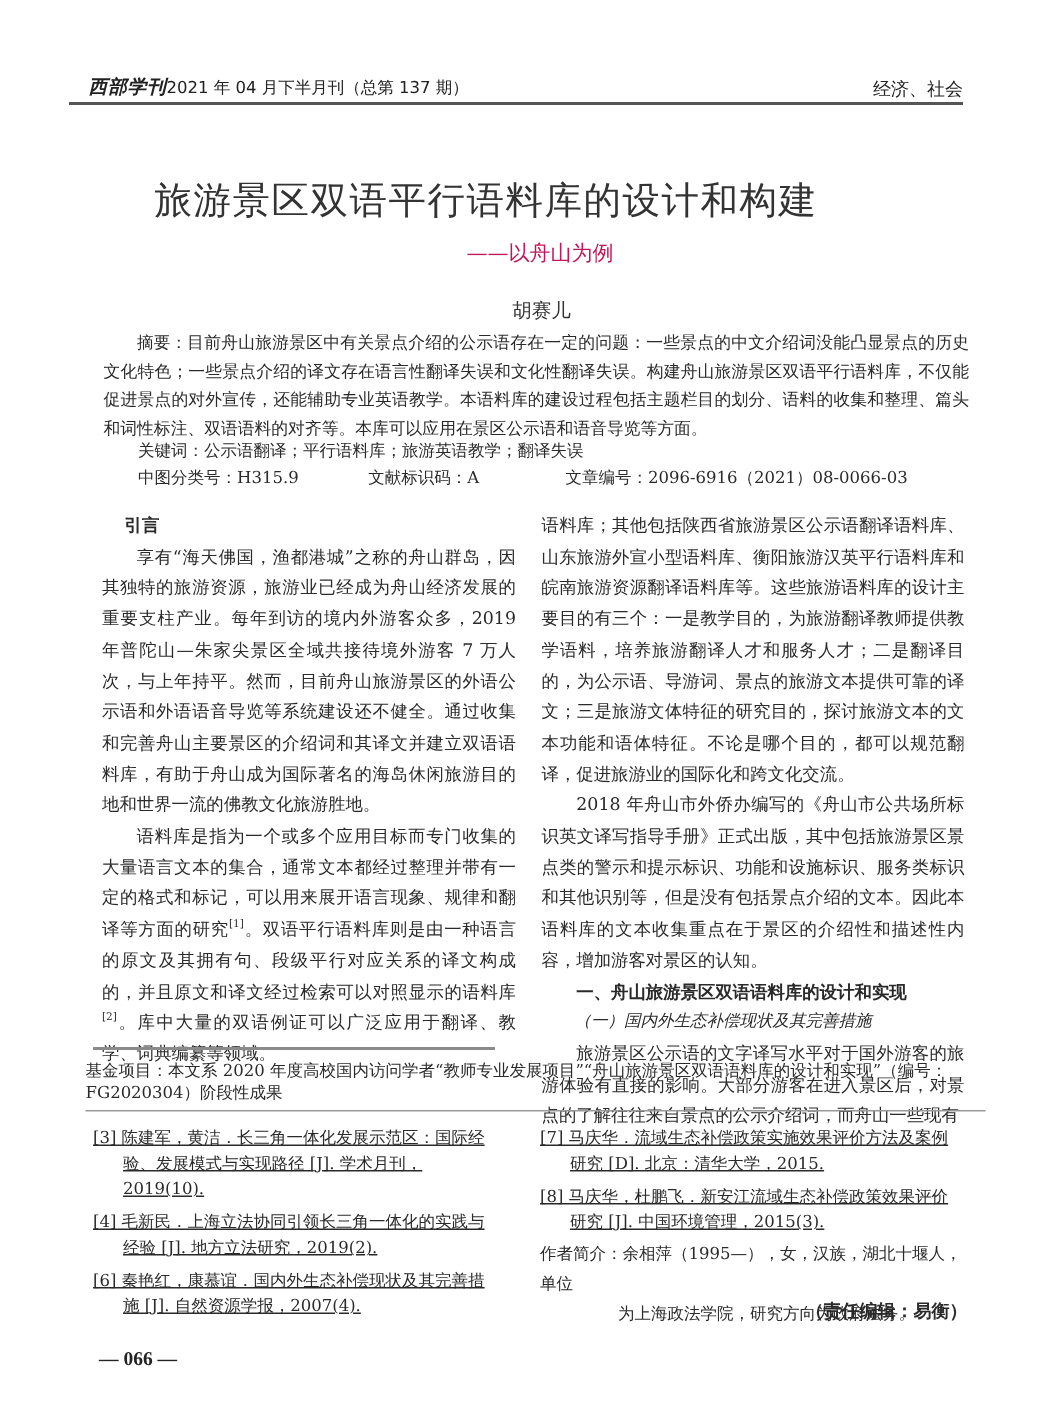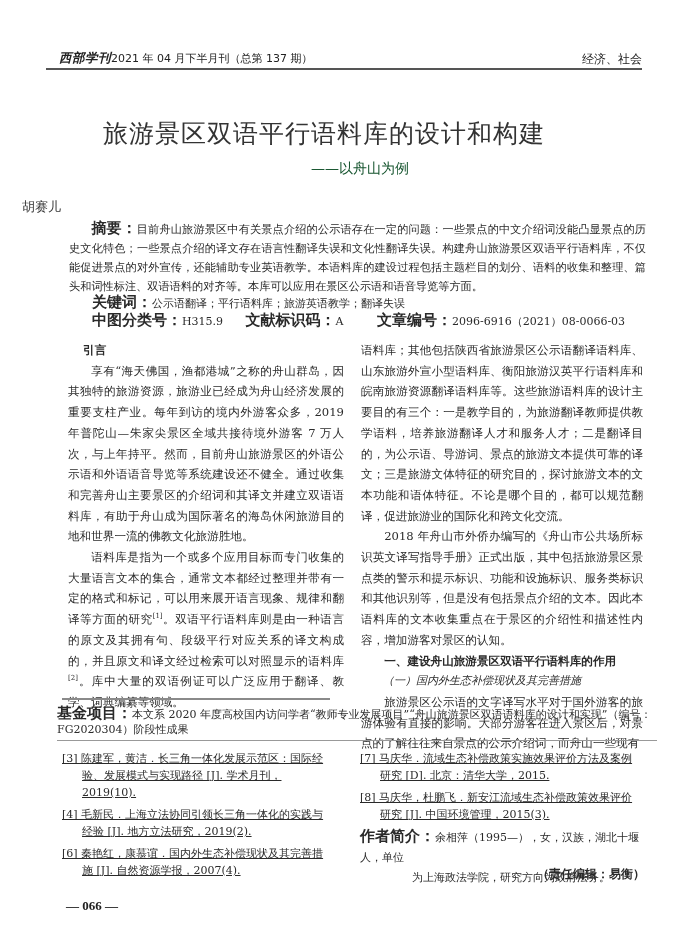--- a/index.html
+++ b/index.html
@@ -8,26 +8,26 @@
   .abs { position: absolute; }
   
   #hdr-left { left: 47px; top: 50px; font-size: 11.5px; color: #222; white-space: nowrap; margin-left: 12px; }
   #hdr-left .journal { font-family: "DejaVu Serif", serif; font-weight: bold; font-style: italic; font-size: 12.5px; letter-spacing: 0.5px; }
   #hdr-left .issue { font-family: "DejaVu Sans", sans-serif; font-size: 11px; }
   #hdr-right { right: 58px; top: 51px; font-family: "DejaVu Sans", sans-serif; font-size: 12px; color: #222; }
   #hdr-line { left: 46px; top: 68px; width: 596px; height: 2px; background: #555; }
 
   
   #title { left: 0; width: 648px; top: 117px; text-align: center; font-size: 25px; color: #333; letter-spacing: 1px; }
-  #subtitle { left: 0; width: 700px; top: 160px; text-align: center; font-size: 14px; color: #14532d; padding-left: 20px; box-sizing: border-box; }
-  #author { left: 0; width: 700px; top: 198px; text-align: left; font-size: 13px; color: #333; padding-left: 22px; box-sizing: border-box; }
+  #subtitle { left: 0; width: 700px; top: 160px; text-align: center; font-size: 14px; color: #be185d; padding-left: 20px; box-sizing: border-box; }
+  #author { left: 0; width: 700px; top: 198px; text-align: center; font-size: 13px; color: #333; padding-left: 22px; box-sizing: border-box; }
 
   
   .abstract { left: 69px; top: 219px; width: 577px; font-size: 11.2px; line-height: 19px; text-align: justify; text-indent: 2em; }
-  .lbl { font-family: "DejaVu Sans", sans-serif; font-weight: bold; font-size: 15px; }
+  .lbl { font-family: "DejaVu Sans", sans-serif; font-weight: normal; font-size: 11px; }
   #keywords { left: 92px; top: 293px; font-size: 11px; white-space: nowrap; }
   #meta-row { left: 92px; top: 311px; width: 560px; font-size: 11px; white-space: nowrap; }
   #meta-row span.item { display: inline-block; }
 
   
   .col { font-size: 11.6px; line-height: 20.7px; text-align: justify; }
   .col p { margin: 0; text-indent: 2em; }
   .col p.noindent { text-indent: 0; }
   #col-left { left: 68px; top: 340px; width: 276px; }
   #col-right { left: 361px; top: 340px; width: 282px; }
@@ -78,21 +78,21 @@
 
 <div id="col-left" class="abs col">
   <p class="intro-h">引言</p>
   <p>享有“海天佛国，渔都港城”之称的舟山群岛，因其独特的旅游资源，旅游业已经成为舟山经济发展的重要支柱产业。每年到访的境内外游客众多，2019 年普陀山—朱家尖景区全域共接待境外游客 7 万人次，与上年持平。然而，目前舟山旅游景区的外语公示语和外语语音导览等系统建设还不健全。通过收集和完善舟山主要景区的介绍词和其译文并建立双语语料库，有助于舟山成为国际著名的海岛休闲旅游目的地和世界一流的佛教文化旅游胜地。</p>
   <p><span>语料库是指为一个或多个应用目标而专门收集的大量语言文本的集合，通常文本都经过整理并带有一定的格式和标记，可以用来展开语言现象、规律和翻译等方面的研究</span><sup>[1]</sup><span>。双语平行语料库则是由一种语言的原文及其拥有句、段级平行对应关系的译文构成的，并且原文和译文经过检索可以对照显示的语料库</span><sup>[2]</sup><span>。库中大量的双语例证可以广泛应用于翻译、教学、词典编纂等领域。</span></p>
 </div>
 
 <div id="col-right" class="abs col">
   <p class="noindent">语料库；其他包括陕西省旅游景区公示语翻译语料库、山东旅游外宣小型语料库、衡阳旅游汉英平行语料库和皖南旅游资源翻译语料库等。这些旅游语料库的设计主要目的有三个：一是教学目的，为旅游翻译教师提供教学语料，培养旅游翻译人才和服务人才；二是翻译目的，为公示语、导游词、景点的旅游文本提供可靠的译文；三是旅游文体特征的研究目的，探讨旅游文本的文本功能和语体特征。不论是哪个目的，都可以规范翻译，促进旅游业的国际化和跨文化交流。</p>
   <p>2018 年舟山市外侨办编写的《舟山市公共场所标识英文译写指导手册》正式出版，其中包括旅游景区景点类的警示和提示标识、功能和设施标识、服务类标识和其他识别等，但是没有包括景点介绍的文本。因此本语料库的文本收集重点在于景区的介绍性和描述性内容，增加游客对景区的认知。</p>
-  <p class="section-h">一、建设舟山旅游景区双语平行语料库的作用</p>
+  <p class="section-h">一、舟山旅游景区双语语料库的设计和实现</p>
   <p class="subsection-h">（一）国内外生态补偿现状及其完善措施</p>
   <p>旅游景区公示语的文字译写水平对于国外游客的旅游体验有直接的影响。大部分游客在进入景区后，对景点的了解往往来自景点的公示介绍词，而舟山一些现有</p>
 </div>
 
 <div id="footnote-line" class="abs"></div>
 <div id="fund" class="abs">
   <span class="lbl">基金项目：</span><span>本文系 2020 年度高校国内访问学者“教师专业发展项目”“舟山旅游景区双语语料库的设计和实现”（编号：FG2020304）阶段性成果</span>
 </div>
 <div id="ref-line" class="abs"></div>
 

